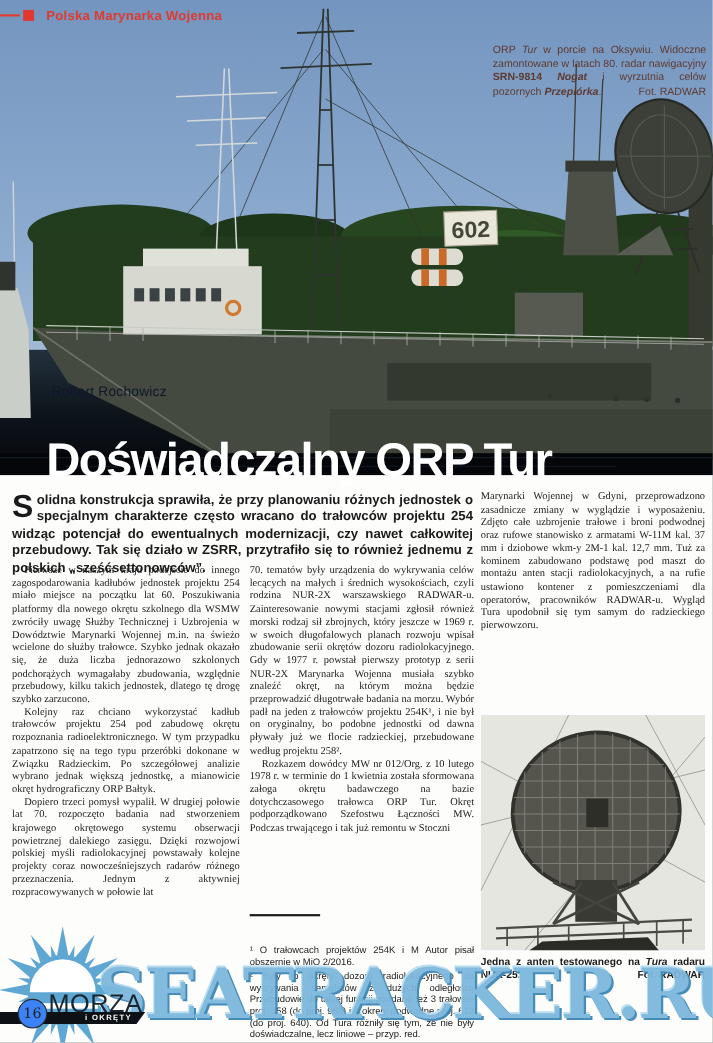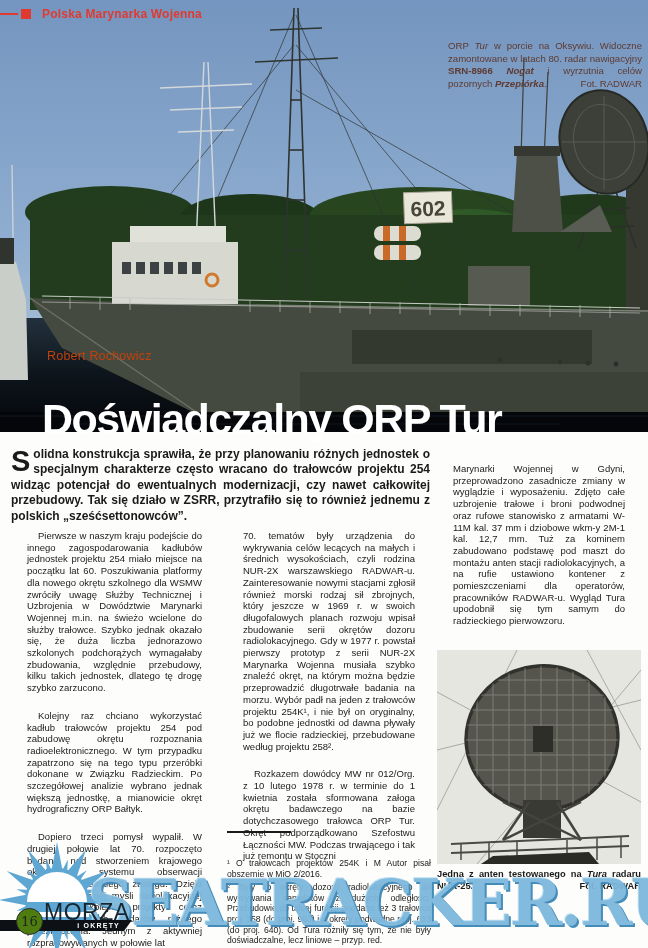--- a/index.html
+++ b/index.html
@@ -11,32 +11,32 @@
   .section-header{position:absolute;left:0;top:6px;z-index:3;display:flex;align-items:center;height:16px;}
   .red-line{width:18px;height:2px;background:#e03a30;}
   .red-square{width:10px;height:10px;background:#e03a30;margin-left:3px;}
   .section-label{margin-left:11px;color:#e03a30;font-size:12px;font-weight:bold;letter-spacing:.2px;}
   .hero-caption{position:absolute;left:448px;top:40px;width:194px;z-index:3;
       font-size:9.6px;line-height:12.6px;color:#5e3a30;text-align:justify;font-weight:500;}
   .hero-caption .it{font-style:italic;}
   .hero-caption .b{font-weight:bold;}
   .hero-caption .bi{font-weight:bold;font-style:italic;}
   .hero-caption .credit{float:right;}
-  .author{position:absolute;left:47px;top:349px;z-index:3;color:#c2410c;font-size:12.5px;letter-spacing:.2px;}
+  .author{position:absolute;left:47px;top:349px;z-index:3;color:#0f172a;font-size:12.5px;letter-spacing:.2px;}
   .title{position:absolute;left:42px;top:366px;z-index:3;color:#ffffff;font-size:43px;
       font-weight:bold;letter-spacing:-1.5px;white-space:nowrap;}
   
   .lead{position:absolute;left:11px;top:447px;width:419px;z-index:2;
       font-size:12px;line-height:15.4px;font-weight:bold;text-align:justify;hyphens:auto;}
   .dropcap{float:left;font-size:29px;line-height:26px;font-weight:bold;margin:1px 3px 0 0;}
   .bodycol{position:absolute;z-index:2;font-size:9.5px;line-height:11.7px;text-align:justify;hyphens:auto;}
   .col1{left:11px;top:514px;width:207px;}
   .col2{left:227px;top:514px;width:204px;}
   .col3{left:437px;top:447px;width:204px;}
-  .bodycol p{margin:16px;}
+  .bodycol p{margin:0;font-family:Liberation Serif, serif;}
   .bodycol p.ind{text-indent:11px;}
   .fn-rule{position:absolute;left:227px;top:831px;width:64px;height:2px;background:#1a1a1a;z-index:2;}
   .footnotes{position:absolute;left:227px;top:858px;width:204px;z-index:2;
       font-size:8.6px;line-height:10.6px;text-align:justify;hyphens:auto;}
   .footnotes p{margin:0 0 3px 0;}
   
   .radar{position:absolute;left:437px;top:650px;width:204px;height:214px;z-index:2;}
   .radar-caption{position:absolute;left:437px;top:868px;width:204px;z-index:2;
       font-size:9.3px;line-height:12px;font-weight:bold;text-align:justify;}
   .radar-caption .it{font-style:italic;}
@@ -47,21 +47,21 @@
       font-family:"DejaVu Serif",serif;font-weight:bold;font-size:63px;line-height:1;
       letter-spacing:-2px;color:#7cb8dd;opacity:.95;
       text-shadow:2px 2px 0 #3d86b6,-1px -1px 0 #b8dcf0;}
   .logo-bar{position:absolute;left:0;top:920px;width:132px;height:11px;background:#0d1014;z-index:7;
       clip-path:polygon(0 0,132px 0,124px 11px,0 11px);
       display:flex;align-items:center;justify-content:flex-end;padding-right:12px;box-sizing:border-box;}
   .logo-sub{color:#fff;font-size:7px;font-weight:bold;letter-spacing:1.2px;}
   .logo-morza{position:absolute;left:44px;top:899px;z-index:8;color:#18242e;font-size:23px;
       font-weight:400;letter-spacing:.5px;}
   .page-circle{position:absolute;left:16px;top:908px;width:25px;height:25px;border-radius:50%;
-      background:#4d7c0f;border:1.5px solid #2b2b2b;z-index:8;display:flex;align-items:center;justify-content:center;
+      background:#3b82f6;border:1.5px solid #2b2b2b;z-index:8;display:flex;align-items:center;justify-content:center;
       font-family:"DejaVu Serif",serif;font-size:13px;color:#222;}
 </style>
 </head>
 <body>
 
 <div class="page">
 
   <div class="hero">
     <svg width="648" height="432" viewBox="0 0 648 432" preserveAspectRatio="none">
       <defs>
@@ -218,21 +218,21 @@
     </svg>
   </div>
 
   <div class="section-header">
     <span class="red-line"></span>
     <span class="red-square"></span>
     <span class="section-label">Polska Marynarka Wojenna</span>
   </div>
 
   <div class="hero-caption">
-    <span>ORP </span><span class="it">Tur</span><span> w porcie na Oksywiu. Widoczne zamontowane w latach 80. radar nawigacyjny </span><span class="b">SRN-8966 </span><span class="bi">Nogat</span><span> i wyrzutnia celów pozornych </span><span class="bi">Przepiórka</span><span>. </span><span class="credit">Fot. RADWAR</span>
+    <span>ORP </span><span class="it">Tur</span><span> w porcie na Oksywiu. Widoczne zamontowane w latach 80. radar nawigacyjny </span><span class="b">SRN-9814 </span><span class="bi">Nogat</span><span> i wyrzutnia celów pozornych </span><span class="bi">Przepiórka</span><span>. </span><span class="credit">Fot. RADWAR</span>
   </div>
 
   <div class="author">Robert Rochowicz</div>
   <h1 class="title">Doświadczalny ORP Tur</h1>
 
   <div class="lead">
     <span class="dropcap">S</span><span>olidna konstrukcja sprawiła, że przy planowaniu różnych jednostek o specjalnym charakterze często wracano do trałowców projektu 254 widząc potencjał do ewentualnych modernizacji, czy nawet całkowitej przebudowy. Tak się działo w ZSRR, przytrafiło się to również jednemu z polskich „sześćsettonowców”.</span>
   </div>
 
   <div class="bodycol col1">

